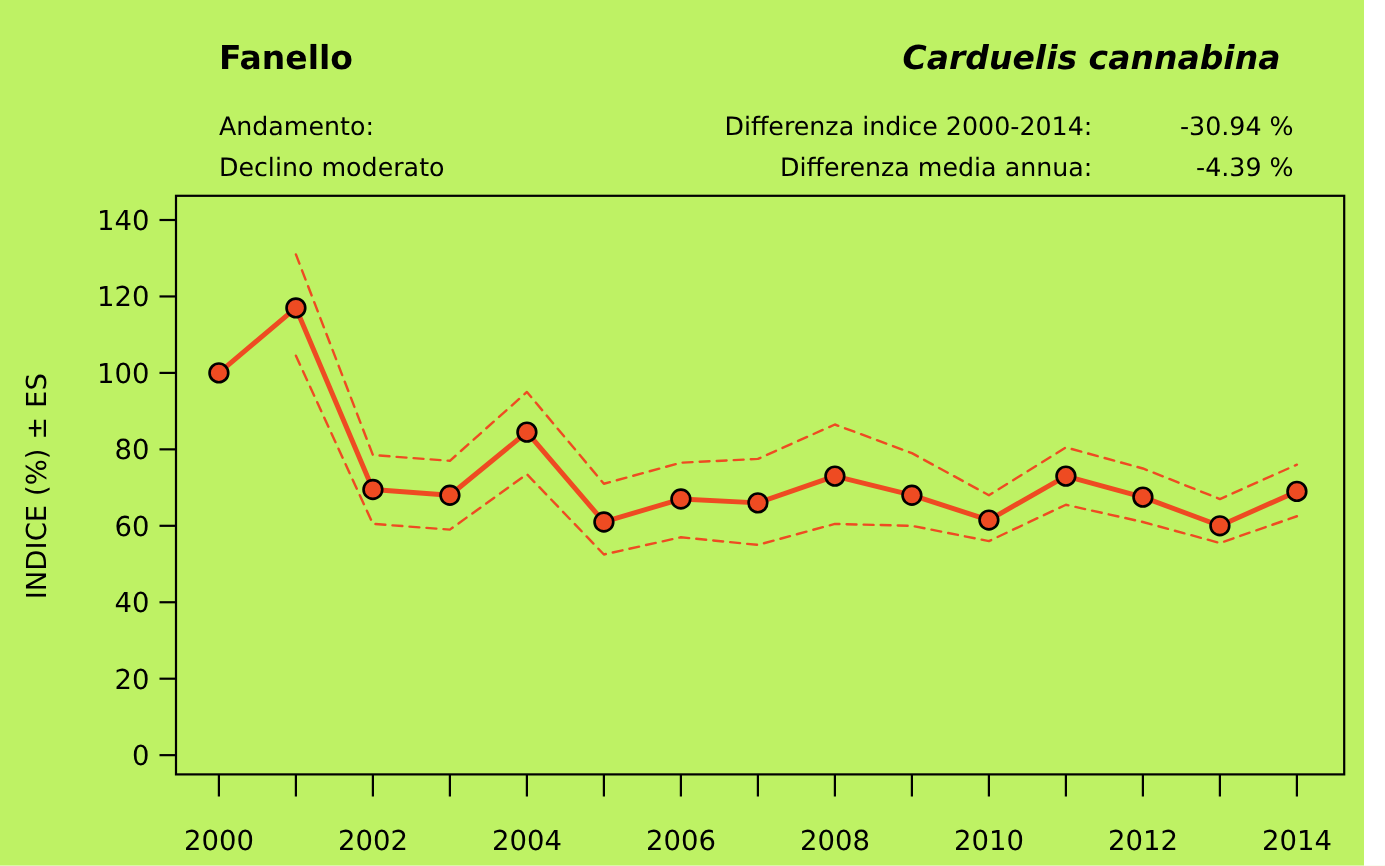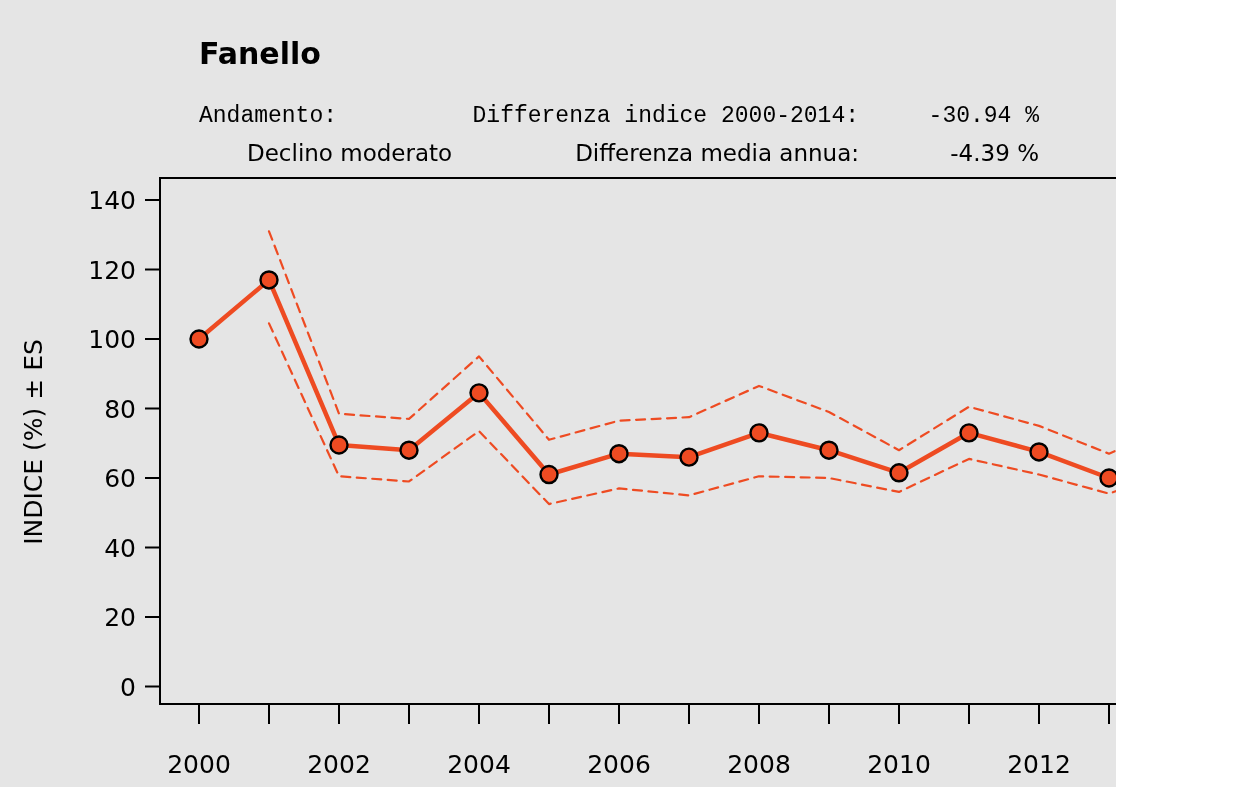--- a/index.html
+++ b/index.html
@@ -1,59 +1,60 @@
 <!DOCTYPE html>
 <html><head>
 <meta charset="utf-8">
 <style>
   html, body { margin: 0; padding: 0; background: #ffffff; }
   #page {
     position: relative;
-    width: 1116px;
+    width: 1240px;
     height: 787px;
-    background: #e5e5e5;
+    background: #bef264;
     font-family: "DejaVu Sans", "Liberation Sans", sans-serif;
     overflow: hidden;
   }
   .abs { position: absolute; white-space: nowrap; }
   .title-left {
     left: 199px; top: 36px;
     font-size: 30px; font-weight: bold; color: #000000;
   }
   .title-right {
     right: 76px; top: 36px;
     font-size: 30px; font-weight: bold; font-style: italic; color: #000000;
   }
   .accent-text { color: var(--accent, #EE4B22); }
   .info { font-size: 23px; color: #000000; }
-  .row1 { top: 103px; font-family: Liberation Mono, monospace; }
-  .row2 { top: 140px; margin-left: 48px; }
+  .row1 { top: 103px; }
+  .row2 { top: 140px; }
   .left-col { left: 199px; }
-  .label-col { right: 257px; text-align: right; }
-  .value-col { right: 77px; }
+  .label-col { right: 247px; text-align: right; }
+  .value-col { right: 64px; }
   .y-axis-title {
     left: -116px; top: 427px;
     width: 300px; height: 30px;
     text-align: center;
     font-size: 25px; color: #000000;
     transform: rotate(-90deg);
     transform-origin: center center;
   }
   svg text {
     font-family: "DejaVu Sans", "Liberation Sans", sans-serif;
     fill: #000000;
   }
 </style>
 </head>
 <body>
 
 <div id="page" style="--accent: #EE4B22;">
 
   <div class="abs title-left">Fanello</div>
 
+  <div class="abs title-right">Carduelis cannabina</div>
 
   <div class="abs info accent-text left-col row1">Andamento:</div>
 
   <div class="abs info accent-text left-col row2">Declino moderato</div>
 
   <div class="abs info label-col row1">Differenza indice 2000-2014:</div>
 
   <div class="abs info value-col row1">-30.94 %</div>
 
   <div class="abs info label-col row2">Differenza media annua:</div>

